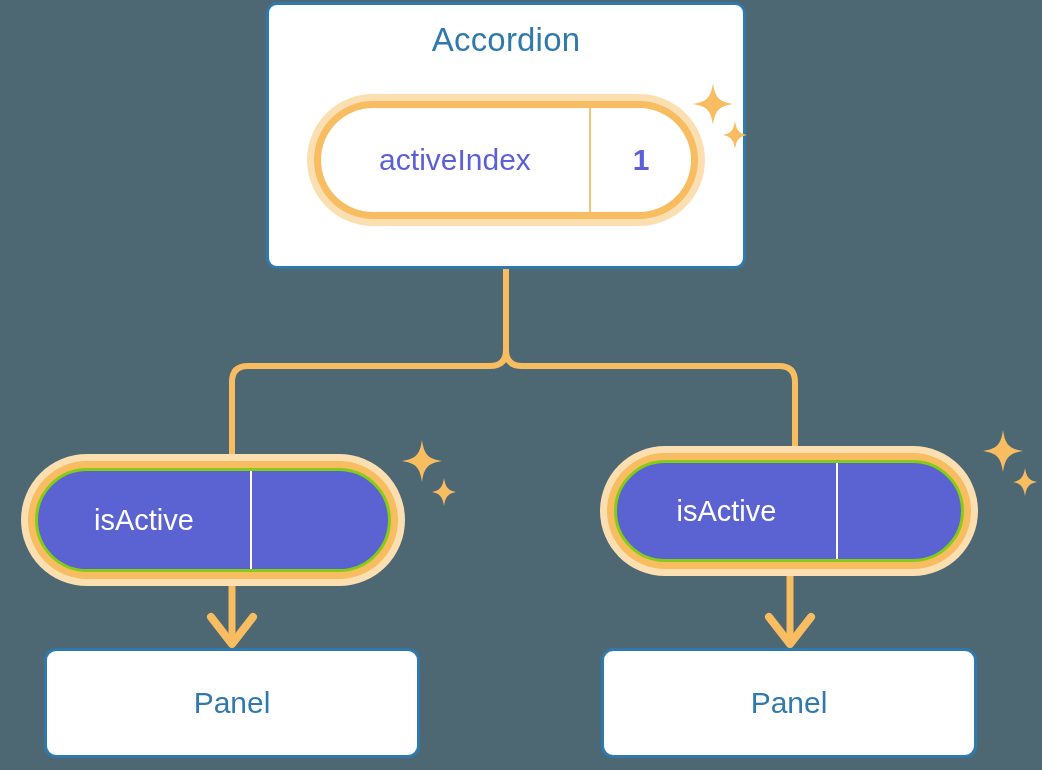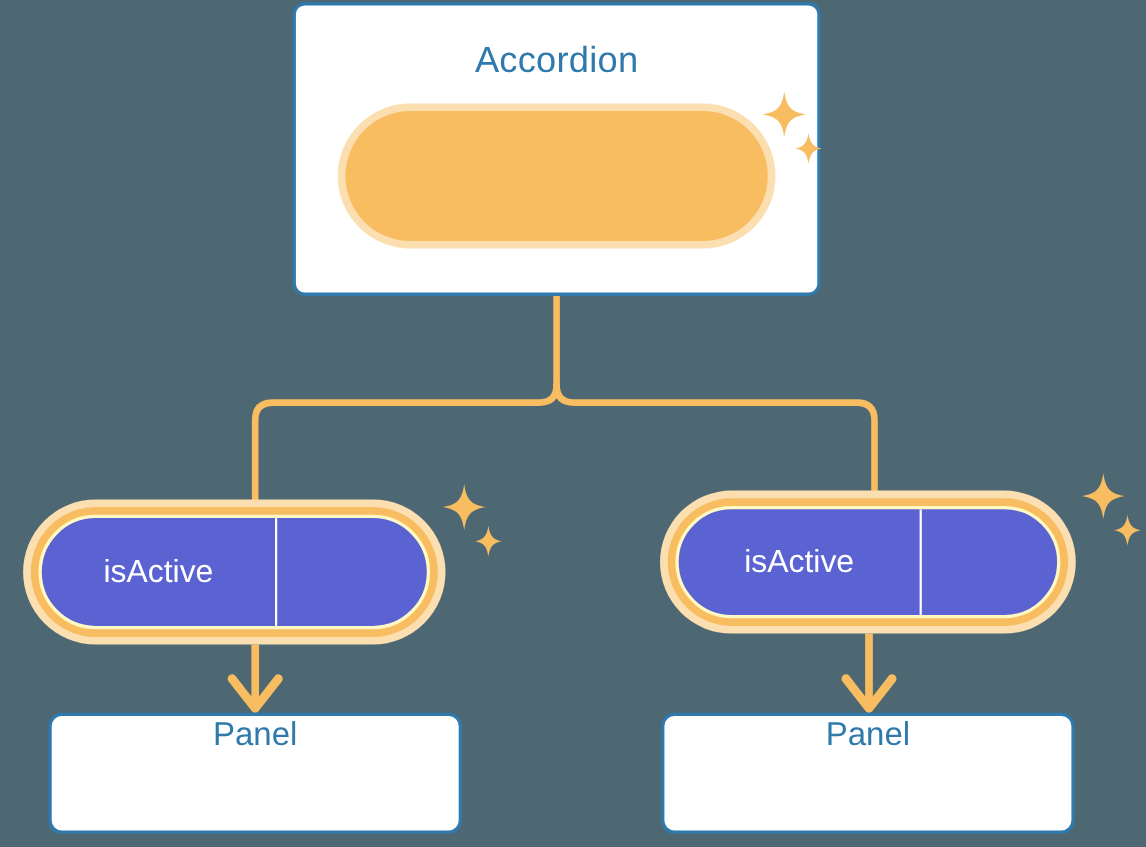--- a/index.html
+++ b/index.html
@@ -42,31 +42,31 @@
     white-space: nowrap;
   }
 
   #accordion-card {
     left: 266px;
     top: 2px;
     width: 480px;
     height: 267px;
   }
   #accordion-card .card-title {
-    margin-top: 30px;
+    margin-top: 16px;
     font-size: 33px;
     letter-spacing: 0.2px;
   }
 
   .panel-card {
     width: 376px;
     height: 110px;
     border-radius: 12px;
     display: flex;
-    align-items: flex-start;
+    align-items: center;
     justify-content: center;
   }
   #panel-left  { left: 44px;  top: 648px; }
   #panel-right { left: 601px; top: 648px; }
   .panel-card .card-title {
     font-size: 30px;
   }
 
   
   .pill {
@@ -120,21 +120,21 @@
     height: 132px;
   }
   #pill-accordion .inner { background: #ffffff; }
   #pill-accordion .cell        { color: #5b5fd9; font-size: 30px; }
   #pill-accordion .cell.key    { width: 268px; }
   #pill-accordion .divider     { background: #f3c377; }
 
   
   .pill-purple .inner {
     background: #5b63d3;
-    border: 3px solid #fef9c3;
+    border: 3px solid #84cc16;
     box-sizing: border-box;
   }
   .pill-purple .cell     { color: #ffffff; font-size: 29px; }
   .pill-purple .divider  { background: #ffffff; }
 
   #pill-left {
     left: 21px;
     top: 454px;
     width: 384px;
     height: 132px;
@@ -182,20 +182,25 @@
     </g>
   </svg>
 
   <div class="card" id="accordion-card">
     <div class="card-title">Accordion</div>
   </div>
 
   <div class="pill" id="pill-accordion">
     <div class="halo"></div>
     <div class="ring"></div>
+    <div class="inner">
+      <div class="cell key">activeIndex</div>
+      <div class="divider"></div>
+      <div class="cell value">1</div>
+    </div>
   </div>
 
   <svg class="sparkle-group" id="sparkle-accordion" width="62" height="72" viewBox="0 0 62 72">
     <path d="M 24 0 C 26 14 30 19 44 21 C 30 23 26 28 24 42 C 22 28 18 23 4 21 C 18 19 22 14 24 0 Z" fill="#f8bc61"></path>
     <path d="M 46 38 C 47.4 47 50 50.5 58 52 C 50 53.5 47.4 57 46 66 C 44.6 57 42 53.5 34 52 C 42 50.5 44.6 47 46 38 Z" fill="#f8bc61"></path>
   </svg>
 
   <div class="pill pill-purple" id="pill-left">
     <div class="halo"></div>
     <div class="ring"></div>

